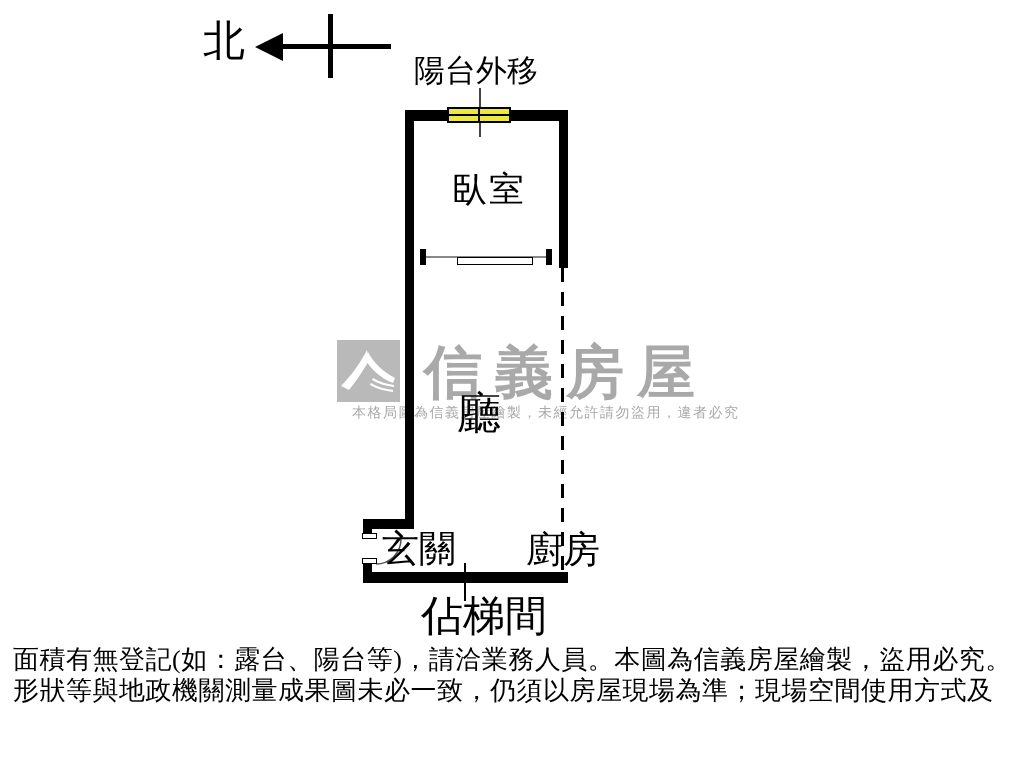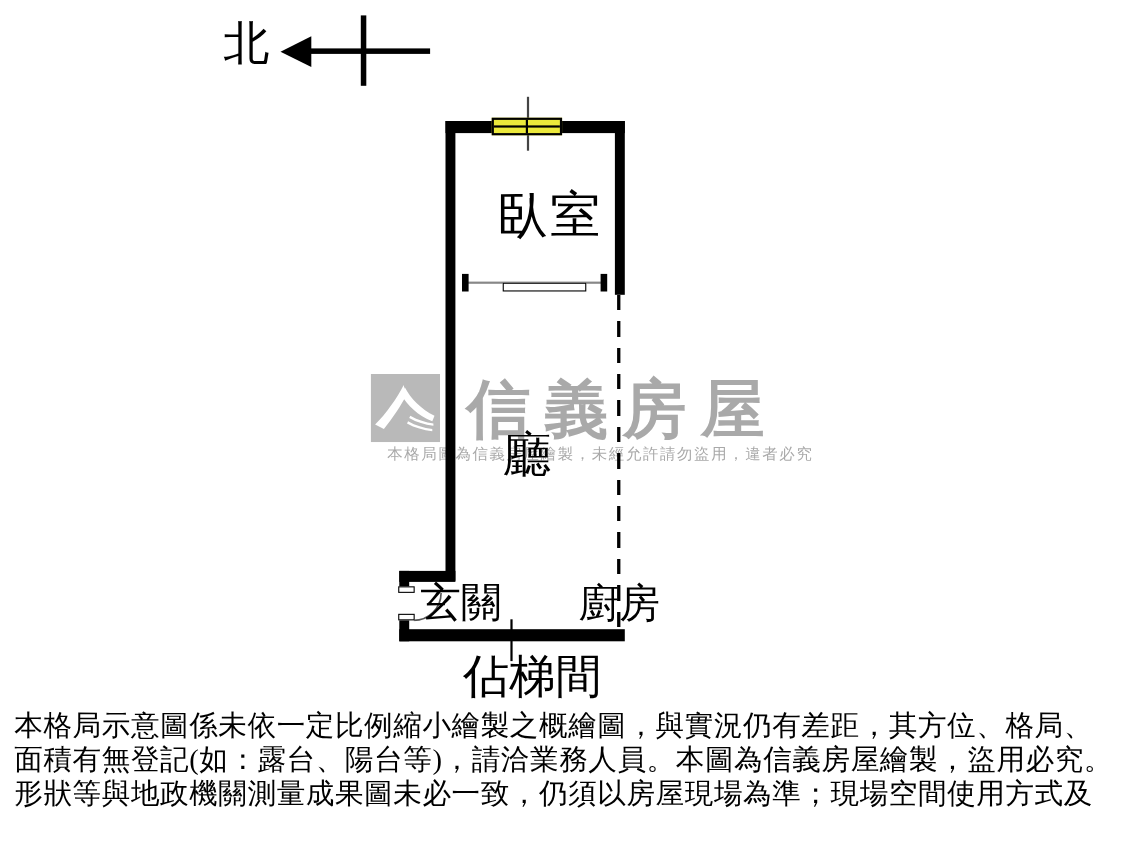--- a/index.html
+++ b/index.html
@@ -47,21 +47,21 @@
     border:1px solid #000;box-sizing:border-box;z-index:3;}
   
   .door-jamb-a{left:362px;top:533px;width:15px;height:6px;background:#fff;
     border:1px solid #000;box-sizing:border-box;z-index:3;}
   .door-jamb-b{left:362px;top:558px;width:15px;height:6px;background:#fff;
     border:1px solid #000;box-sizing:border-box;z-index:3;}
   .door-arc{left:376px;top:539px;width:26px;height:26px;z-index:2;}
   
   .room-label{z-index:4;white-space:nowrap;line-height:1.1;}
   .lbl-balcony{left:414px;top:54px;font-size:31px;}
-  .lbl-bedroom{left:452px;top:171px;font-size:46px;letter-spacing:2px;}
+  .lbl-bedroom{left:452px;top:171px;font-size:35px;letter-spacing:2px;}
   .lbl-living{left:457px;top:390px;font-size:44px;}
   .lbl-entry{left:382px;top:529px;font-size:37px;}
   .lbl-kitchen{left:482px;top:530px;font-size:37px;margin-left:44px;}
   .lbl-stair{left:421px;top:593px;font-size:42px;}
   
   .disclaimer{left:13px;top:644px;z-index:4;}
   .disc-line{font-size:26px;line-height:31px;white-space:nowrap;letter-spacing:0.5px;}
 </style>
 </head>
 <body>
@@ -107,25 +107,25 @@
   <div class="abs slide-door"></div>
 
   <div class="abs door-jamb-a"></div>
   <div class="abs door-jamb-b"></div>
   <div class="abs door-arc">
     <svg width="26" height="26" viewBox="0 0 26 26">
       <path d="M 0 25 A 25 25 0 0 0 25 0" fill="none" stroke="#555" stroke-width="1.5"></path>
     </svg>
   </div>
 
+  <div class="abs room-label lbl-balcony">陽台外移</div>
   <div class="abs room-label lbl-bedroom">臥室</div>
   <div class="abs room-label lbl-living">廳</div>
   <div class="abs room-label lbl-entry">玄關</div>
   <div class="abs room-label lbl-kitchen">廚房</div>
   <div class="abs room-label lbl-stair">佔梯間</div>
 
   <div class="abs disclaimer">
-    <div class="disc-line">本格局示意圖係未依一定比例縮小繪製之概繪圖，與實況仍有差距，其方位、格局、</div>
     <div class="disc-line">面積有無登記(如：露台、陽台等)，請洽業務人員。本圖為信義房屋繪製，盜用必究。</div>
     <div class="disc-line">形狀等與地政機關測量成果圖未必一致，仍須以房屋現場為準；現場空間使用方式及</div>
   </div>
 
 </div>
 
 </body></html>

